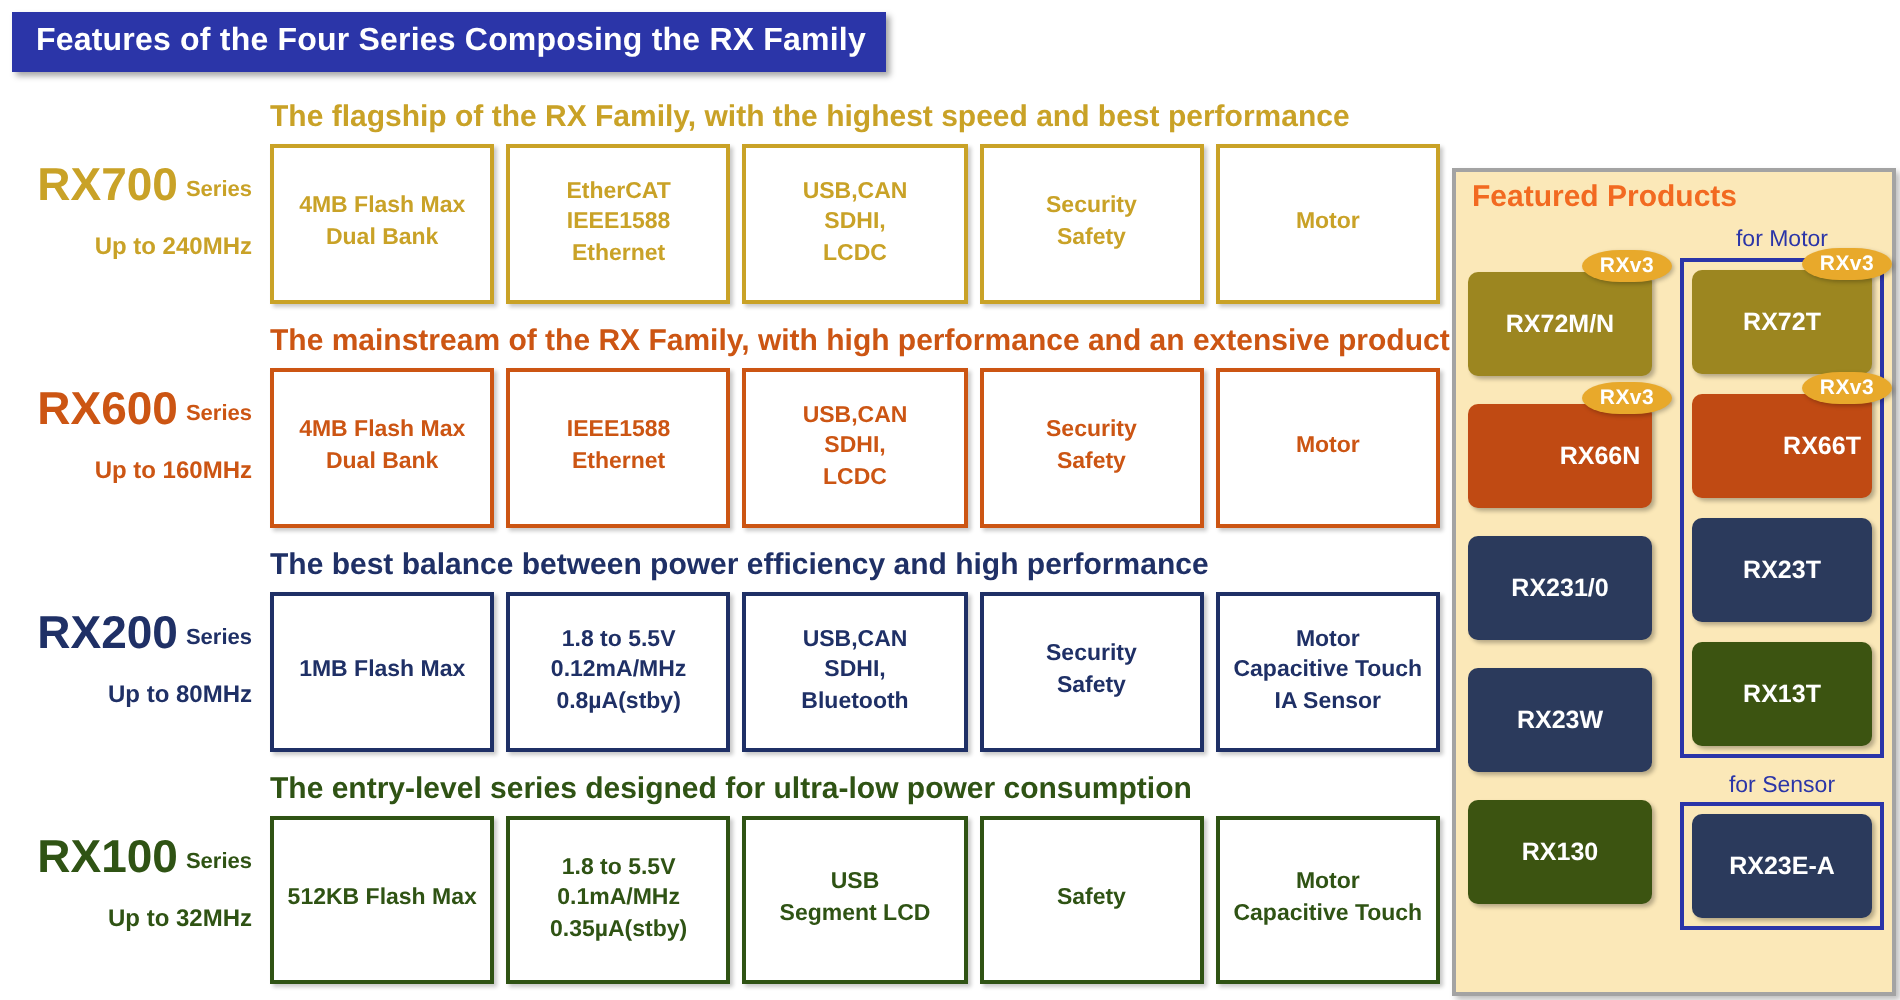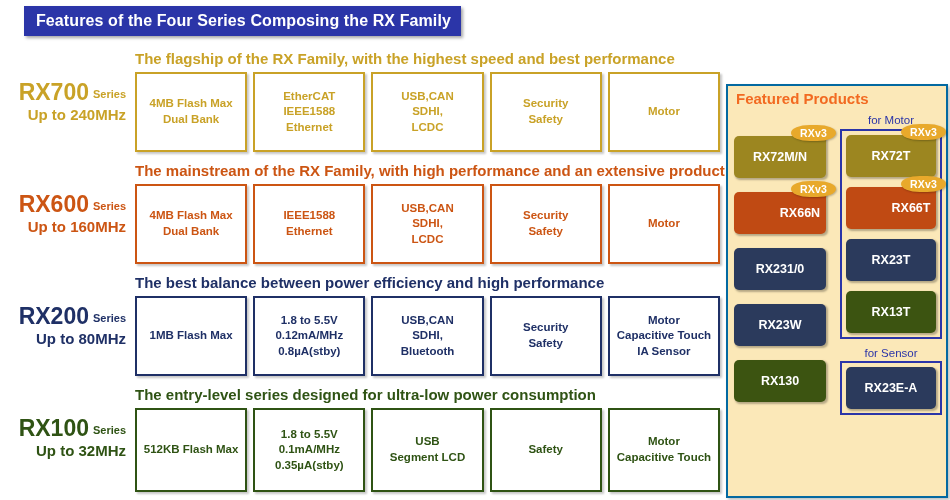--- a/index.html
+++ b/index.html
@@ -5,21 +5,21 @@
   html,body{margin:0;padding:0;}
   body{
     width:950px;height:500px;overflow:hidden;background:#ffffff;
     font-family:"Liberation Sans", sans-serif;
     -webkit-font-smoothing:antialiased;
   }
   #root{position:relative;width:950px;height:500px;}
 
   
   .title-bar{
-    position:absolute;left:24px;top:6px;width:437px;height:30px;
+    position:absolute;left:6px;top:6px;width:437px;height:30px;
     background:#2b35a8;
     display:flex;align-items:center;
     box-shadow:2px 2px 3px rgba(0,0,0,.35);
   }
   .title-bar .t{
     color:#ffffff;font-size:16px;font-weight:bold;letter-spacing:.1px;
     padding-left:12px;white-space:nowrap;
   }
 
   
@@ -34,21 +34,21 @@
     position:absolute;left:135px;top:2px;
     font-size:15px;font-weight:bold;white-space:nowrap;
   }
 
   .series-label{
     position:absolute;left:4px;top:32px;width:128px;text-align:right;
     padding-right:6px;box-sizing:border-box;line-height:1.05;
   }
   .series-name{font-size:23px;font-weight:bold;white-space:nowrap;}
   .series-name .sm{font-size:11px;font-weight:bold;padding-left:4px;vertical-align:2px;}
-  .series-speed{font-size:15px;font-weight:bold;margin-top:3px;white-space:nowrap;}
+  .series-speed{font-size:12px;font-weight:bold;margin-top:13px;white-space:nowrap;}
 
   .boxes{position:absolute;left:135px;top:24px;width:585px;height:80px;
          display:flex;gap:6px;}
   .fbox{
     flex:1 1 0;background:#ffffff;border:2px solid #000;
     display:flex;flex-direction:column;align-items:center;justify-content:center;
     font-size:11.5px;font-weight:bold;line-height:1.35;text-align:center;
     box-shadow:1.5px 1.5px 2px rgba(0,0,0,.22);
   }
   .row-3 .boxes{height:84px;}
@@ -59,21 +59,21 @@
   .c-orange .tagline,.c-orange .series-label,.c-orange .fbox{color:#cc5513;}
   .c-orange .fbox{border-color:#cc5513;}
   .c-navy   .tagline,.c-navy   .series-label,.c-navy   .fbox{color:#1f3066;}
   .c-navy   .fbox{border-color:#1f3066;}
   .c-green  .tagline,.c-green  .series-label,.c-green  .fbox{color:#2f5314;}
   .c-green  .fbox{border-color:#2f5314;}
 
   
   .fp{
     position:absolute;left:726px;top:84px;width:222px;height:414px;
-    background:#fbe8b8;border:2px solid #0369a1;box-sizing:border-box;
+    background:#fbe8b8;border:2px solid #a3a3a3;box-sizing:border-box;
     box-shadow:2px 2px 3px rgba(0,0,0,.25);
   }
   .fp-title{
     position:absolute;left:8px;top:4px;
     font-size:15px;font-weight:bold;color:#f26a21;white-space:nowrap;
   }
   .fp-cols{position:absolute;left:6px;top:28px;width:208px;height:380px;}
 
   .col-left{position:absolute;left:0;top:22px;width:92px;}
   .col-right{position:absolute;left:106px;top:0;width:102px;}
@@ -83,21 +83,21 @@
     line-height:1.1;margin-bottom:2px;white-space:nowrap;
   }
   .grp-box{
     border:2px solid #2b35a8;padding:4px 4px 4px 4px;box-sizing:border-box;
     background:transparent;
   }
 
   .chip-wrap{position:relative;margin-bottom:10px;}
   .col-left .chip-wrap{margin-bottom:14px;}
   .chip{
-    height:42px;border-radius:5px;
+    height:52px;border-radius:5px;
     display:flex;align-items:center;justify-content:center;
     color:#ffffff;font-size:12.5px;font-weight:bold;white-space:nowrap;
     box-shadow:1.5px 1.5px 2px rgba(0,0,0,.28);
   }
   .k-gold{background:#9c8620;}
   .k-orange{background:#c04a13;padding-left:40px;}
   .k-navy{background:#2b3a5c;}
   .k-green{background:#3c5411;}
 
   .badge{

